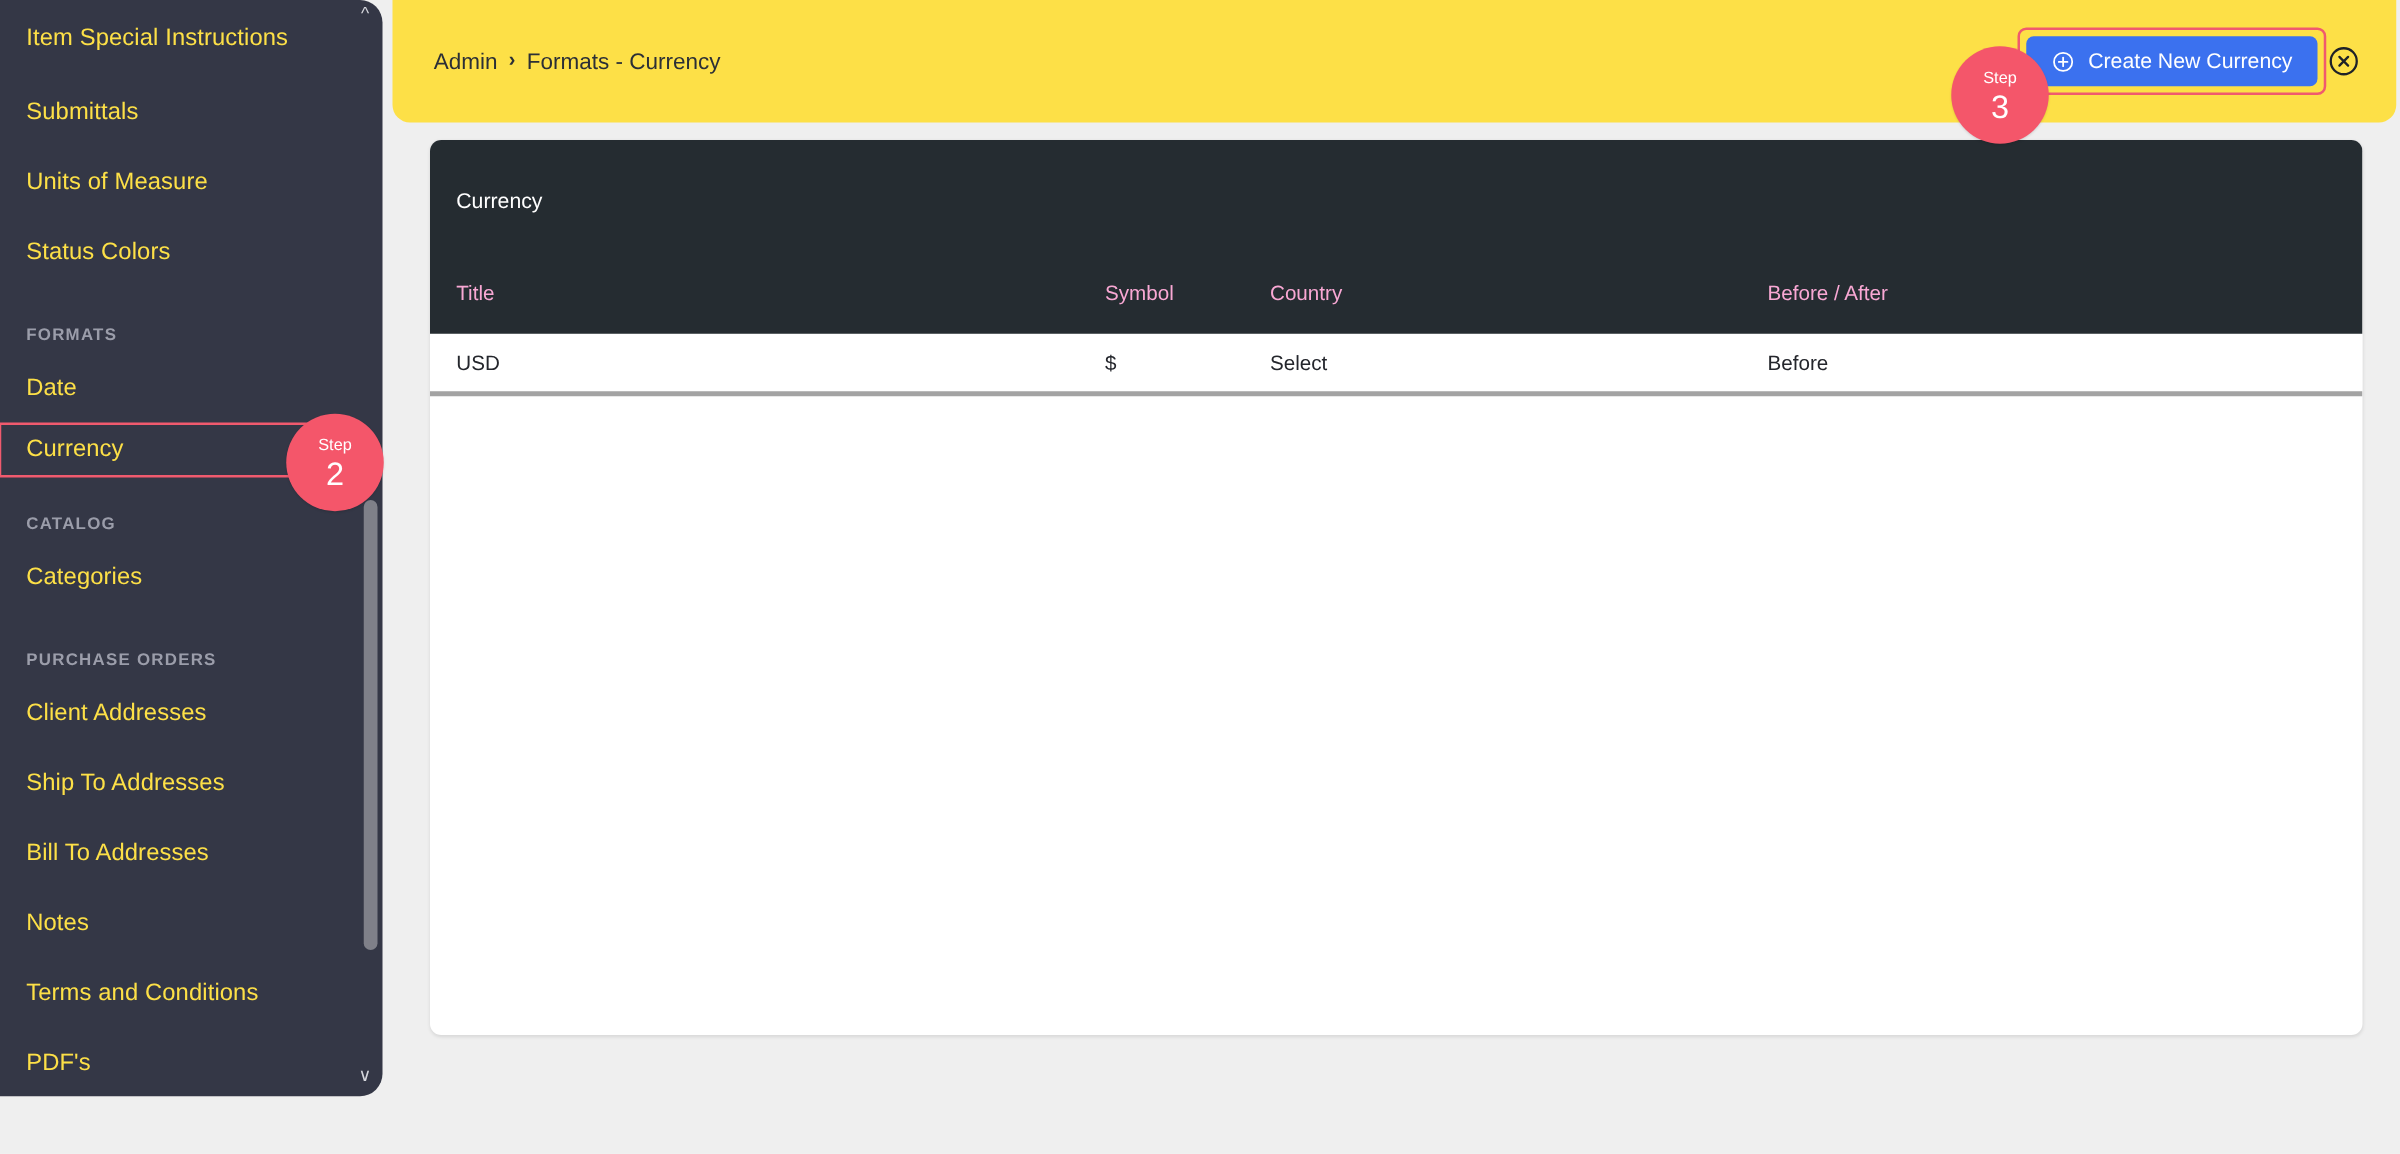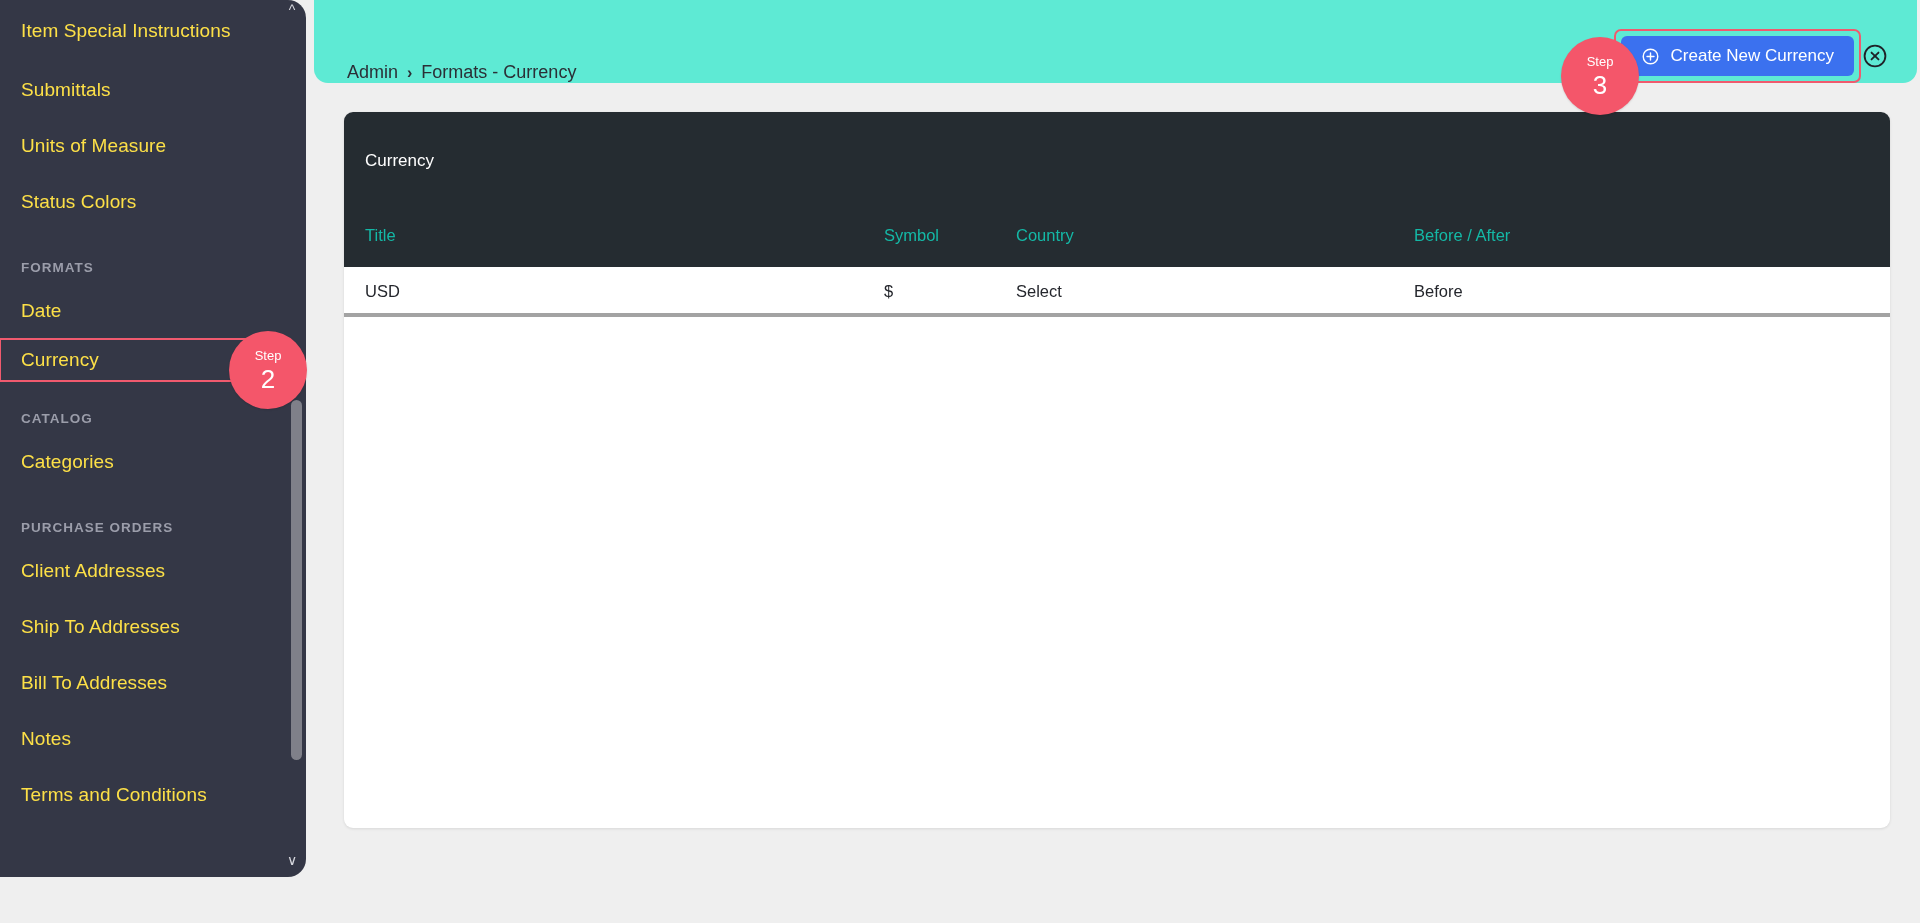--- a/index.html
+++ b/index.html
@@ -63,25 +63,25 @@
   }
   
   .sb-chevron {
     position:absolute; right:6px; width:16px; height:16px;
     color:#d6d7dd; font-size:14px; line-height:16px; text-align:center; z-index:32;
   }
 
   
   #topbar {
     position:absolute;
-    left:314px; top:0; width:1603px; height:83px;
-    background:#5eead4;
+    left:314px; top:0; width:1603px; height:98px;
+    background:#fde047;
     border-bottom-left-radius:14px;
     border-bottom-right-radius:14px;
-    display:flex; align-items:flex-end;
+    display:flex; align-items:center;
     z-index:10;
   }
   #breadcrumb {
     margin-left:33px;
     font-size:18px; color:#2b2f36;
     display:flex; align-items:center; gap:9px;
     white-space:nowrap;
   }
   #breadcrumb .crumb-sep { font-size:16px; color:#2b2f36; font-weight:bold; }
 
@@ -129,21 +129,21 @@
   }
   #card-title {
     position:absolute; left:21px; top:39px;
     color:#ffffff; font-size:17px;
   }
   #col-head-row {
     position:absolute; left:0; right:0; top:102px; height:53px;
   }
   .colcell {
     position:absolute; top:12px;
-    color:#14b8a6; font-size:16.5px; white-space:nowrap;
+    color:#f9a8d4; font-size:16.5px; white-space:nowrap;
   }
   #table-body { background:#ffffff; }
   .data-row {
     position:relative; height:50px;
     border-bottom:4px solid #a3a3a3;
     cursor:pointer;
   }
   .cell {
     position:absolute; top:15px;
     color:#24262c; font-size:16.5px; white-space:nowrap;
@@ -207,20 +207,23 @@
           <span>Ship To Addresses</span>
         </div>
         <div class="nav-item">
           <span>Bill To Addresses</span>
         </div>
         <div class="nav-item">
           <span>Notes</span>
         </div>
         <div class="nav-item">
           <span>Terms and Conditions</span>
+        </div>
+        <div class="nav-item">
+          <span>PDF's</span>
         </div>
       </div>
 
     <div class="sb-chevron" style="top:2px;">^</div>
     <div class="sb-chevron" style="top:852px;">∨</div>
 
     <div id="sb-track"></div>
     <div id="sb-thumb"></div>
   </nav>
 

